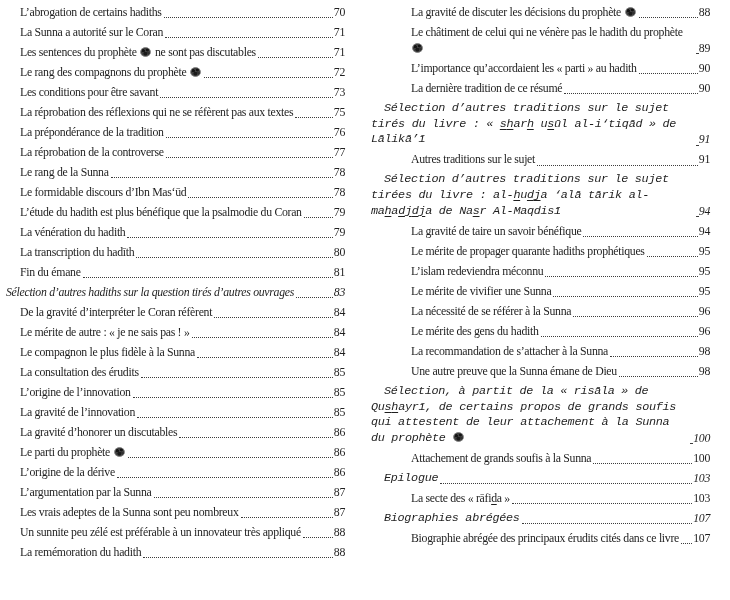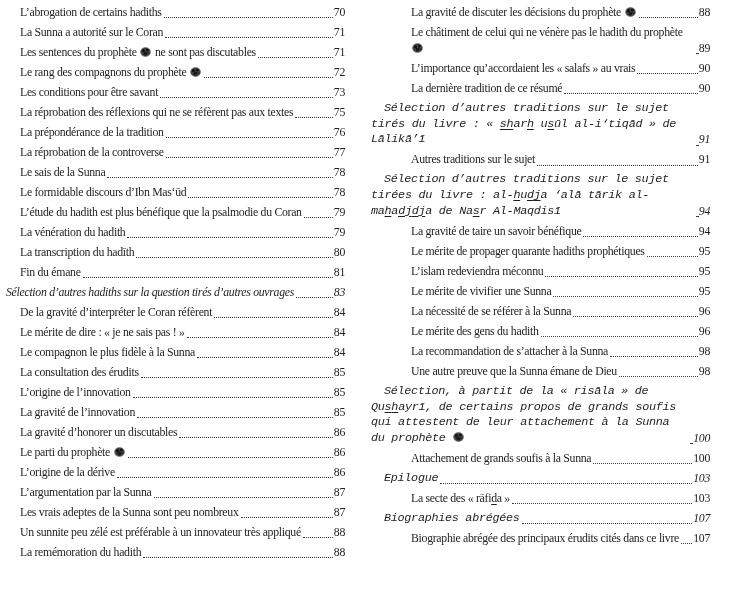--- a/index.html
+++ b/index.html
@@ -76,21 +76,21 @@
         <span class="txt">La prépondérance de la tradition</span>
         <span class="leader"></span>
         <span class="pg">76</span>
       </div>
       <div class="entry item">
         <span class="txt">La réprobation de la controverse</span>
         <span class="leader"></span>
         <span class="pg">77</span>
       </div>
       <div class="entry item">
-        <span class="txt">Le sais de la Sunna</span>
+        <span class="txt">Le rang de la Sunna</span>
         <span class="leader"></span>
         <span class="pg">78</span>
       </div>
       <div class="entry item">
         <span class="txt">Le formidable discours d’Ibn Mas‘ūd</span>
         <span class="leader"></span>
         <span class="pg">78</span>
       </div>
       <div class="entry item">
         <span class="txt">L’étude du hadith est plus bénéfique que la psalmodie du Coran</span>
@@ -116,21 +116,21 @@
         <span class="txt">Sélection d’autres hadiths sur la question tirés d’autres ouvrages</span>
         <span class="leader"></span>
         <span class="pg">83</span>
       </div>
       <div class="entry item">
         <span class="txt">De la gravité d’interpréter le Coran réfèrent</span>
         <span class="leader"></span>
         <span class="pg">84</span>
       </div>
       <div class="entry item">
-        <span class="txt">Le mérite de dire : « je ne sais pas ! »</span>
+        <span class="txt">Le mérite de autre : « je ne sais pas ! »</span>
         <span class="leader"></span>
         <span class="pg">84</span>
       </div>
       <div class="entry item">
         <span class="txt">Le compagnon le plus fidèle à la Sunna</span>
         <span class="leader"></span>
         <span class="pg">84</span>
       </div>
       <div class="entry item">
         <span class="txt">La consultation des érudits</span>
@@ -188,21 +188,21 @@
         <span class="txt">La gravité de discuter les décisions du prophète <span class="pbuh"></span> </span>
         <span class="leader"></span>
         <span class="pg">88</span>
       </div>
       <div class="entry item">
         <span class="txt">Le châtiment de celui qui ne vénère pas le hadith du prophète <span class="pbuh"></span></span>
         <span class="leader"></span>
         <span class="pg">89</span>
       </div>
       <div class="entry item">
-        <span class="txt">L’importance qu’accordaient les « salafs » au vrais</span>
+        <span class="txt">L’importance qu’accordaient les « parti » au hadith</span>
         <span class="leader"></span>
         <span class="pg">90</span>
       </div>
       <div class="entry item">
         <span class="txt">La dernière tradition de ce résumé </span>
         <span class="leader"></span>
         <span class="pg">90</span>
       </div>
       <div class="entry section">
         <span class="txt">Sélection d’autres traditions sur le sujet tirés du livre : « <span class="tl">s</span><span class="tl">h</span>ar<span class="tl">h</span> u<span class="tl">s</span>ūl al-i‘tiqād » de Lālikā’ī</span>

